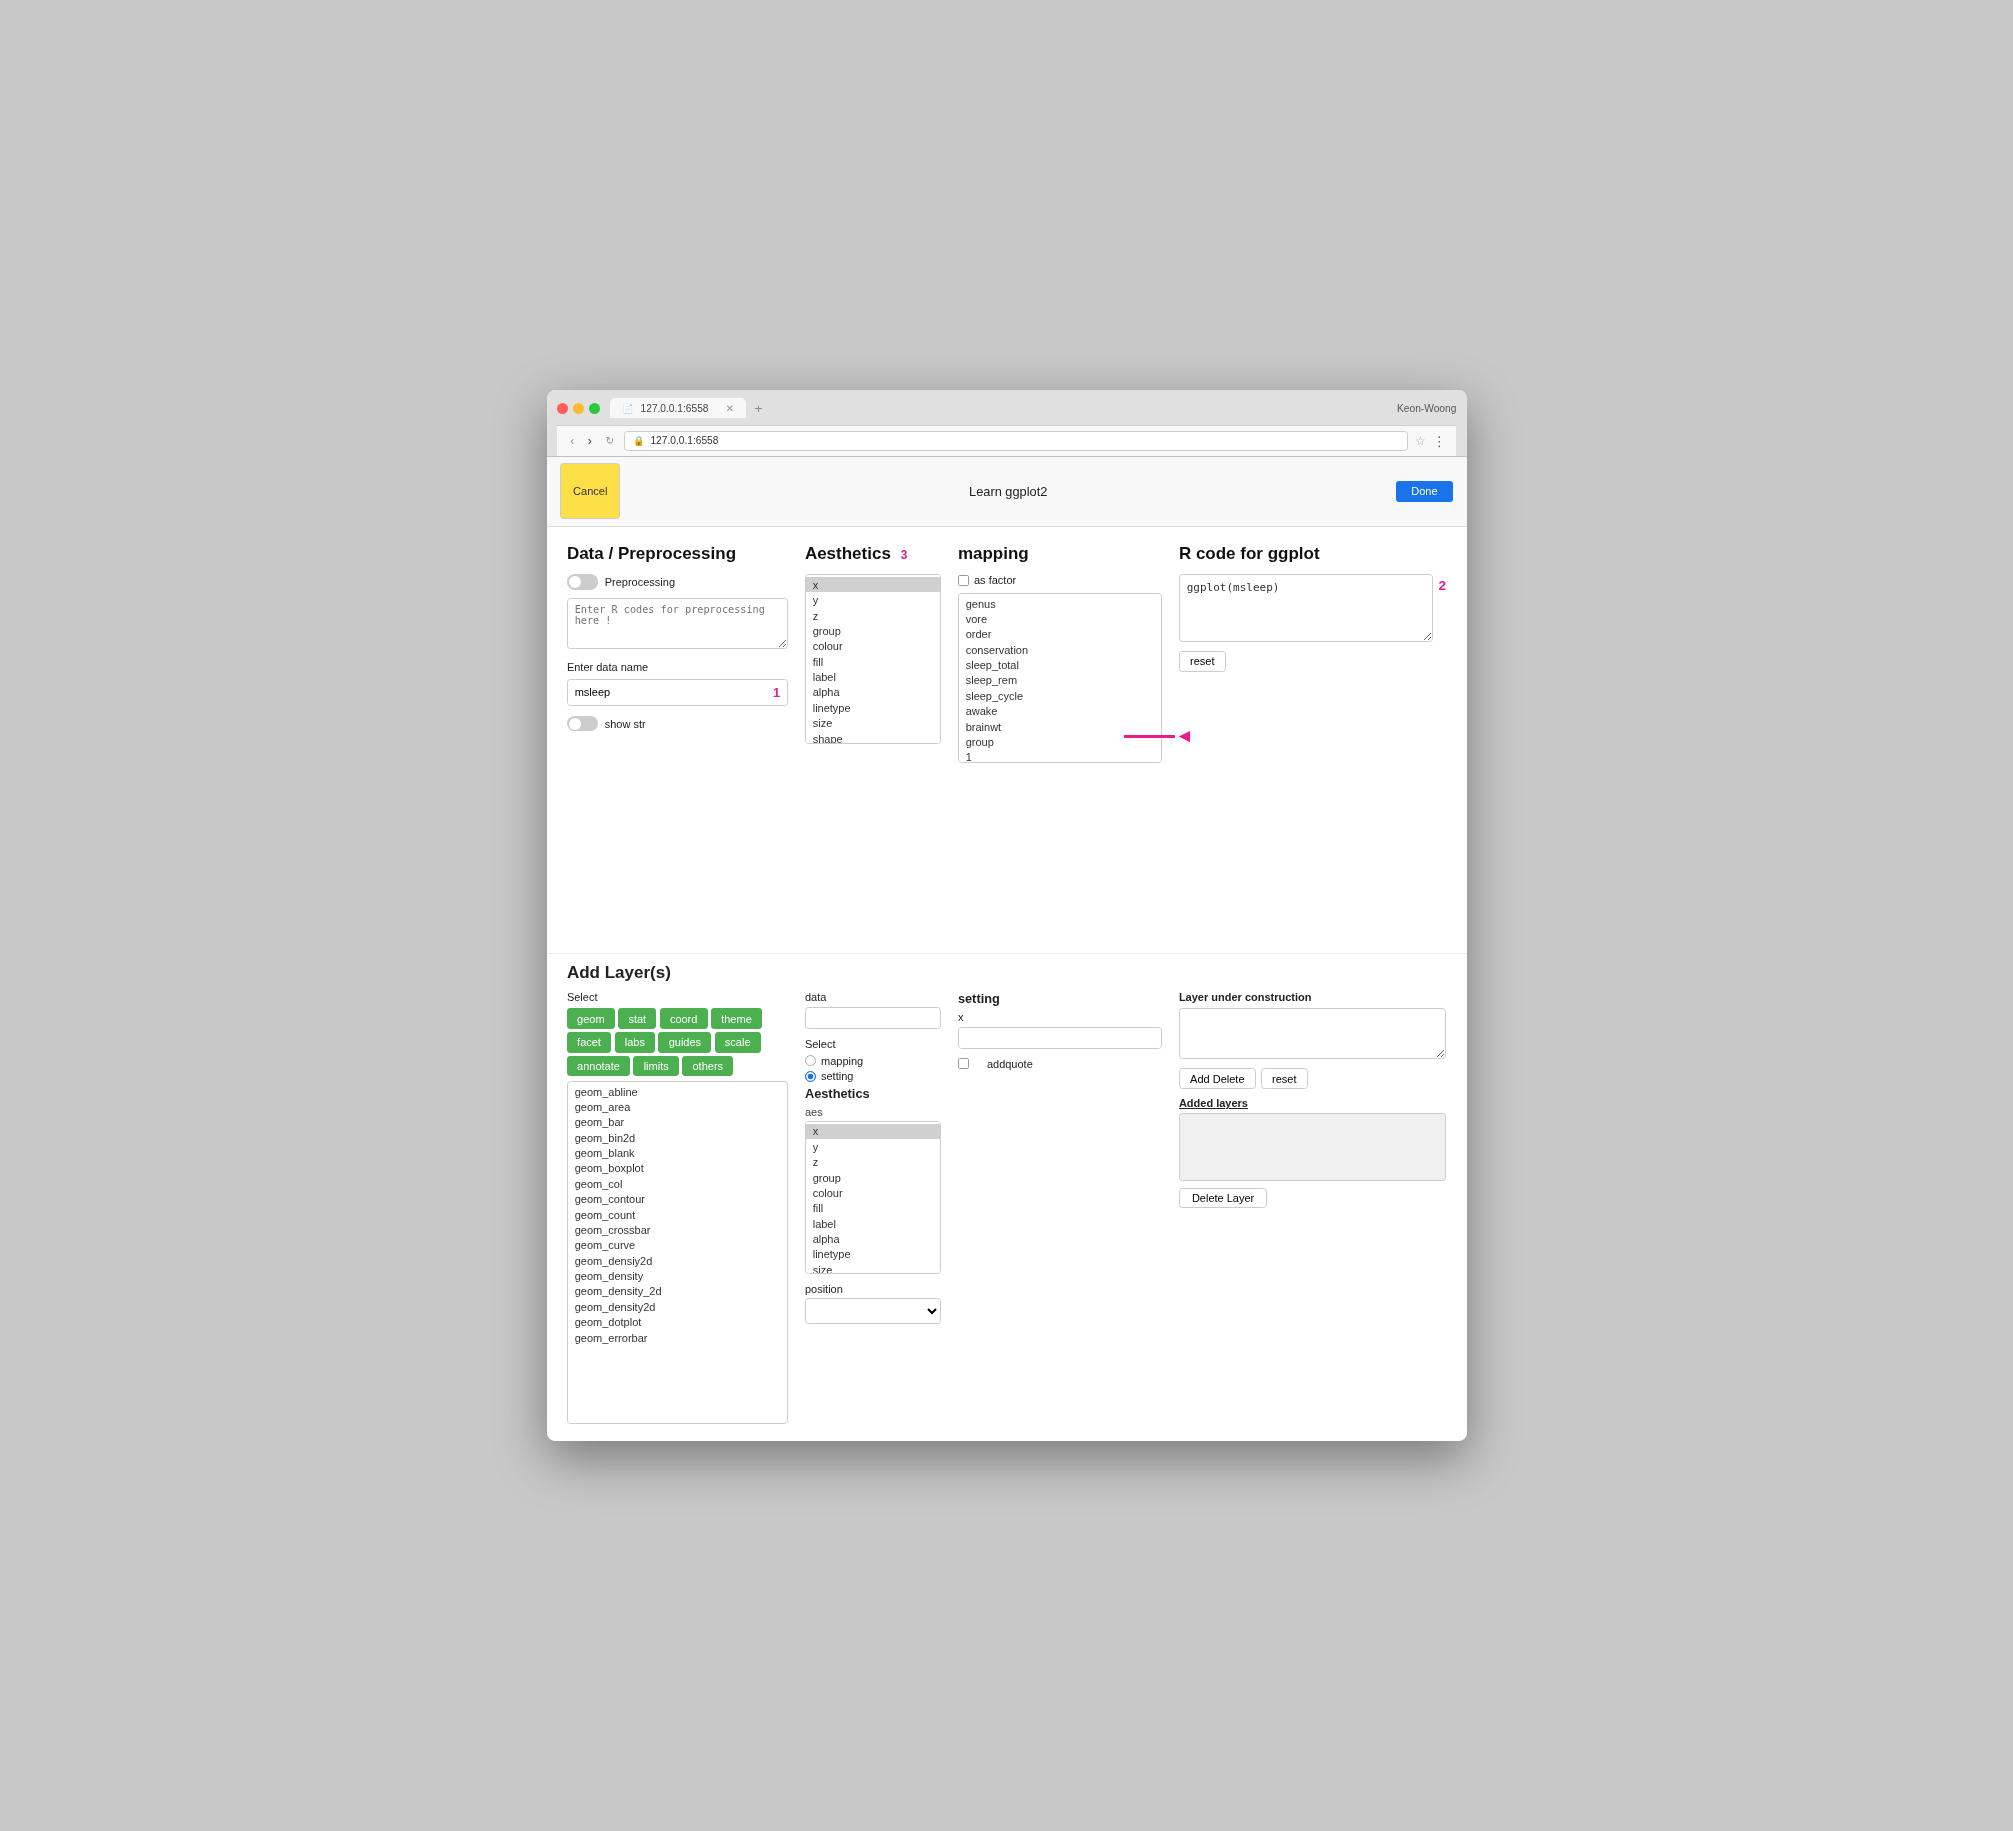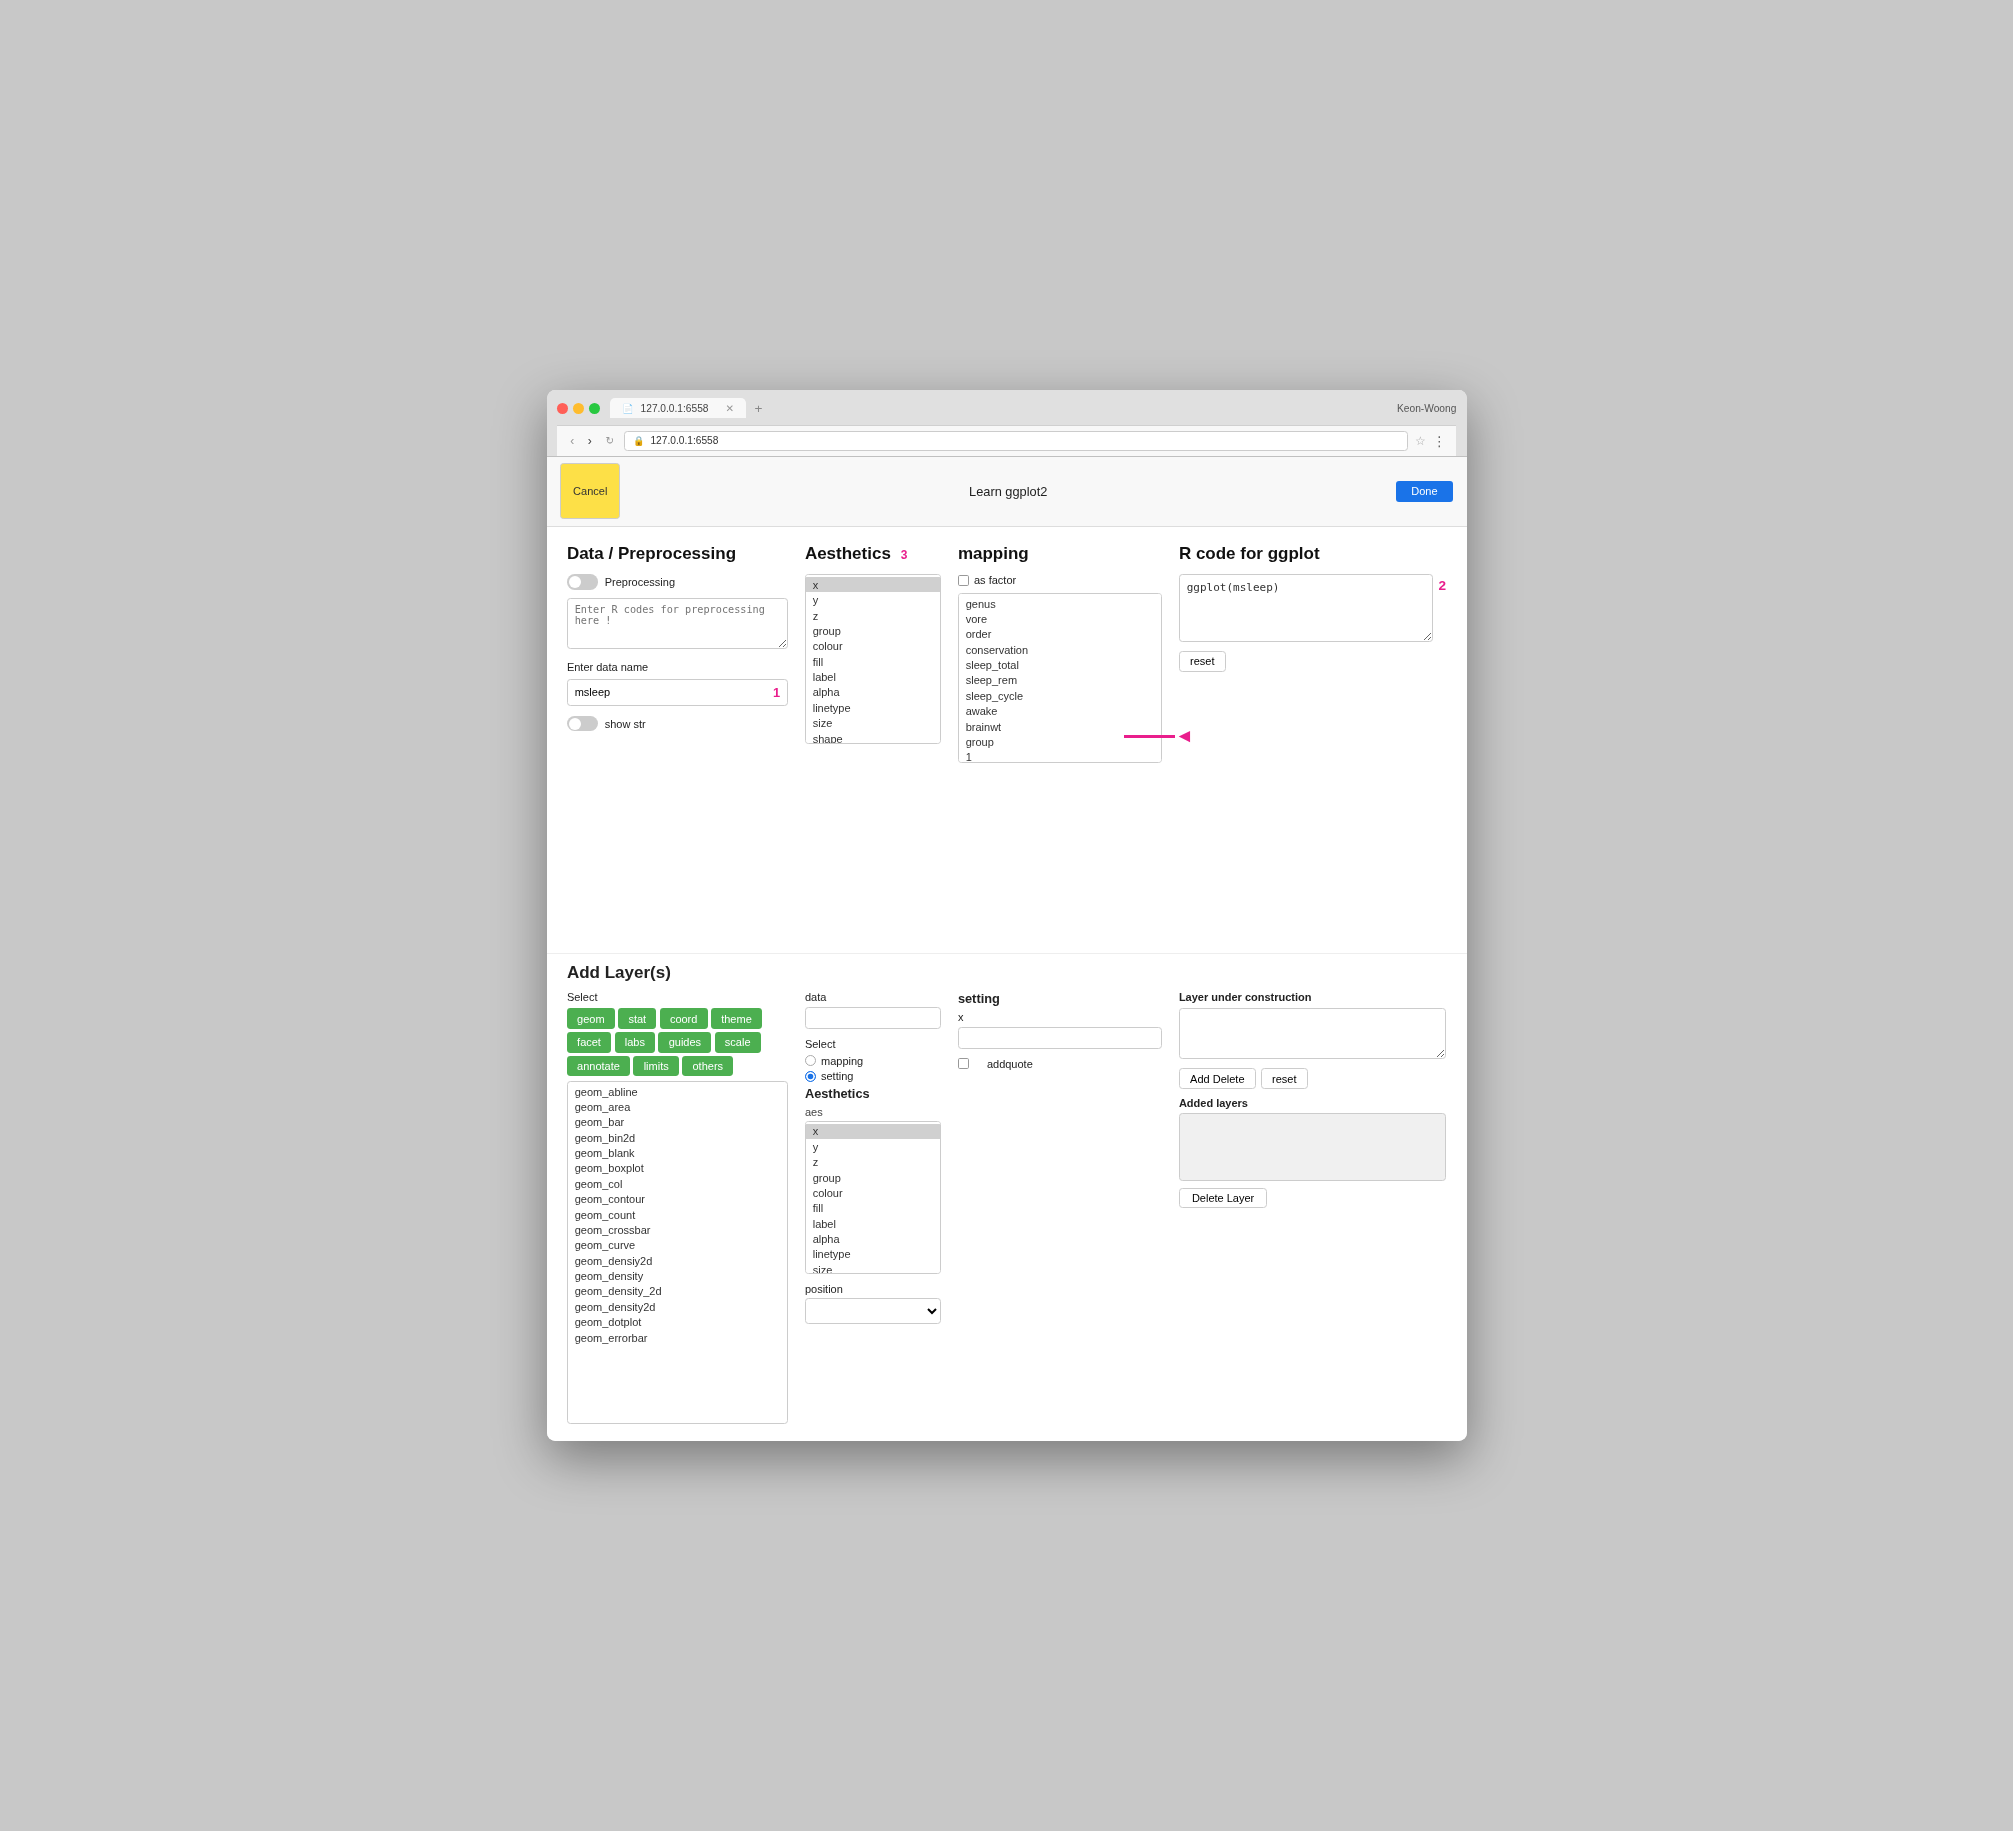--- a/index.html
+++ b/index.html
@@ -391,21 +391,21 @@
     }
     .add-layer-btns { display: flex; gap: 5.1px; margin-bottom: 8.5px; }
     .add-layer-btn, .reset-btn2 {
       background: #fff;
       border: 0.9px solid #ccc;
       border-radius: 3.4px;
       padding: 3.4px 10.2px;
       font-size: 11px;
       cursor: pointer;
     }
-    .added-layers-label { font-size: 11px; font-weight: 600; margin-bottom: 3.4px; }
+    .added-layers-label { font-size: 11px; font-weight: 600; margin-bottom: 3.4px; text-decoration: underline; }
     .added-layers-box {
       width: 100%;
       height: 68px;
       border: 0.9px solid #ccc;
       border-radius: 3.4px;
       background: #f0f0f0;
       margin-bottom: 6.8px;
     }
     .delete-layer-btn {
       background: #fff;

